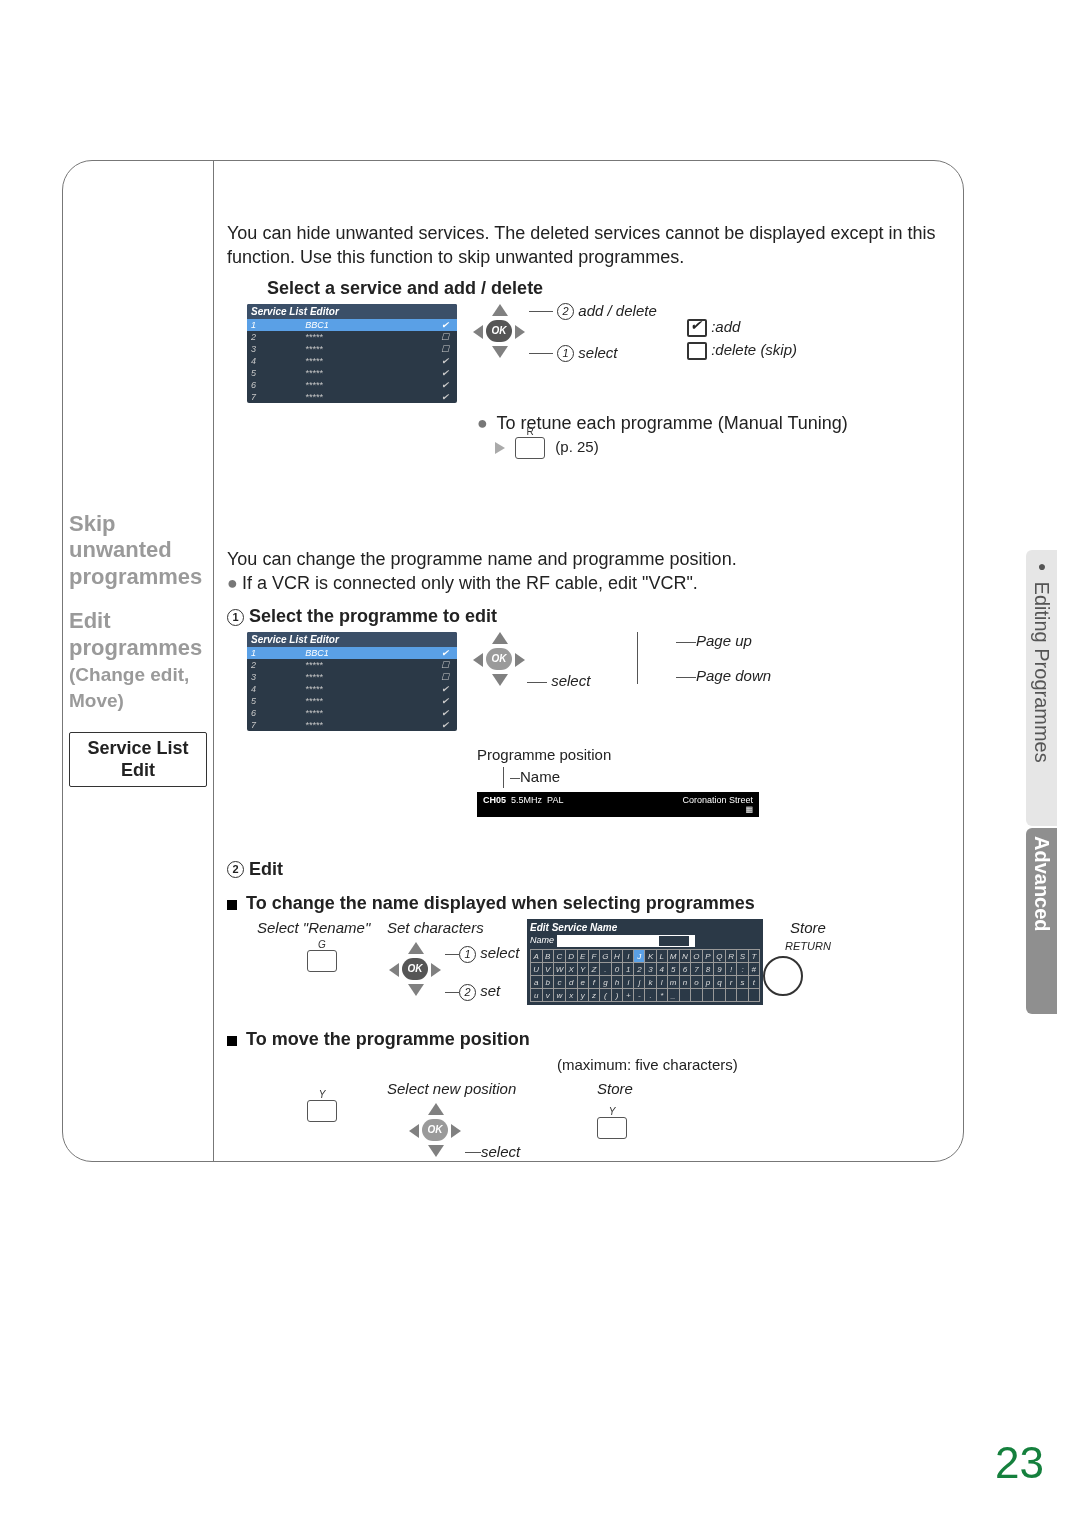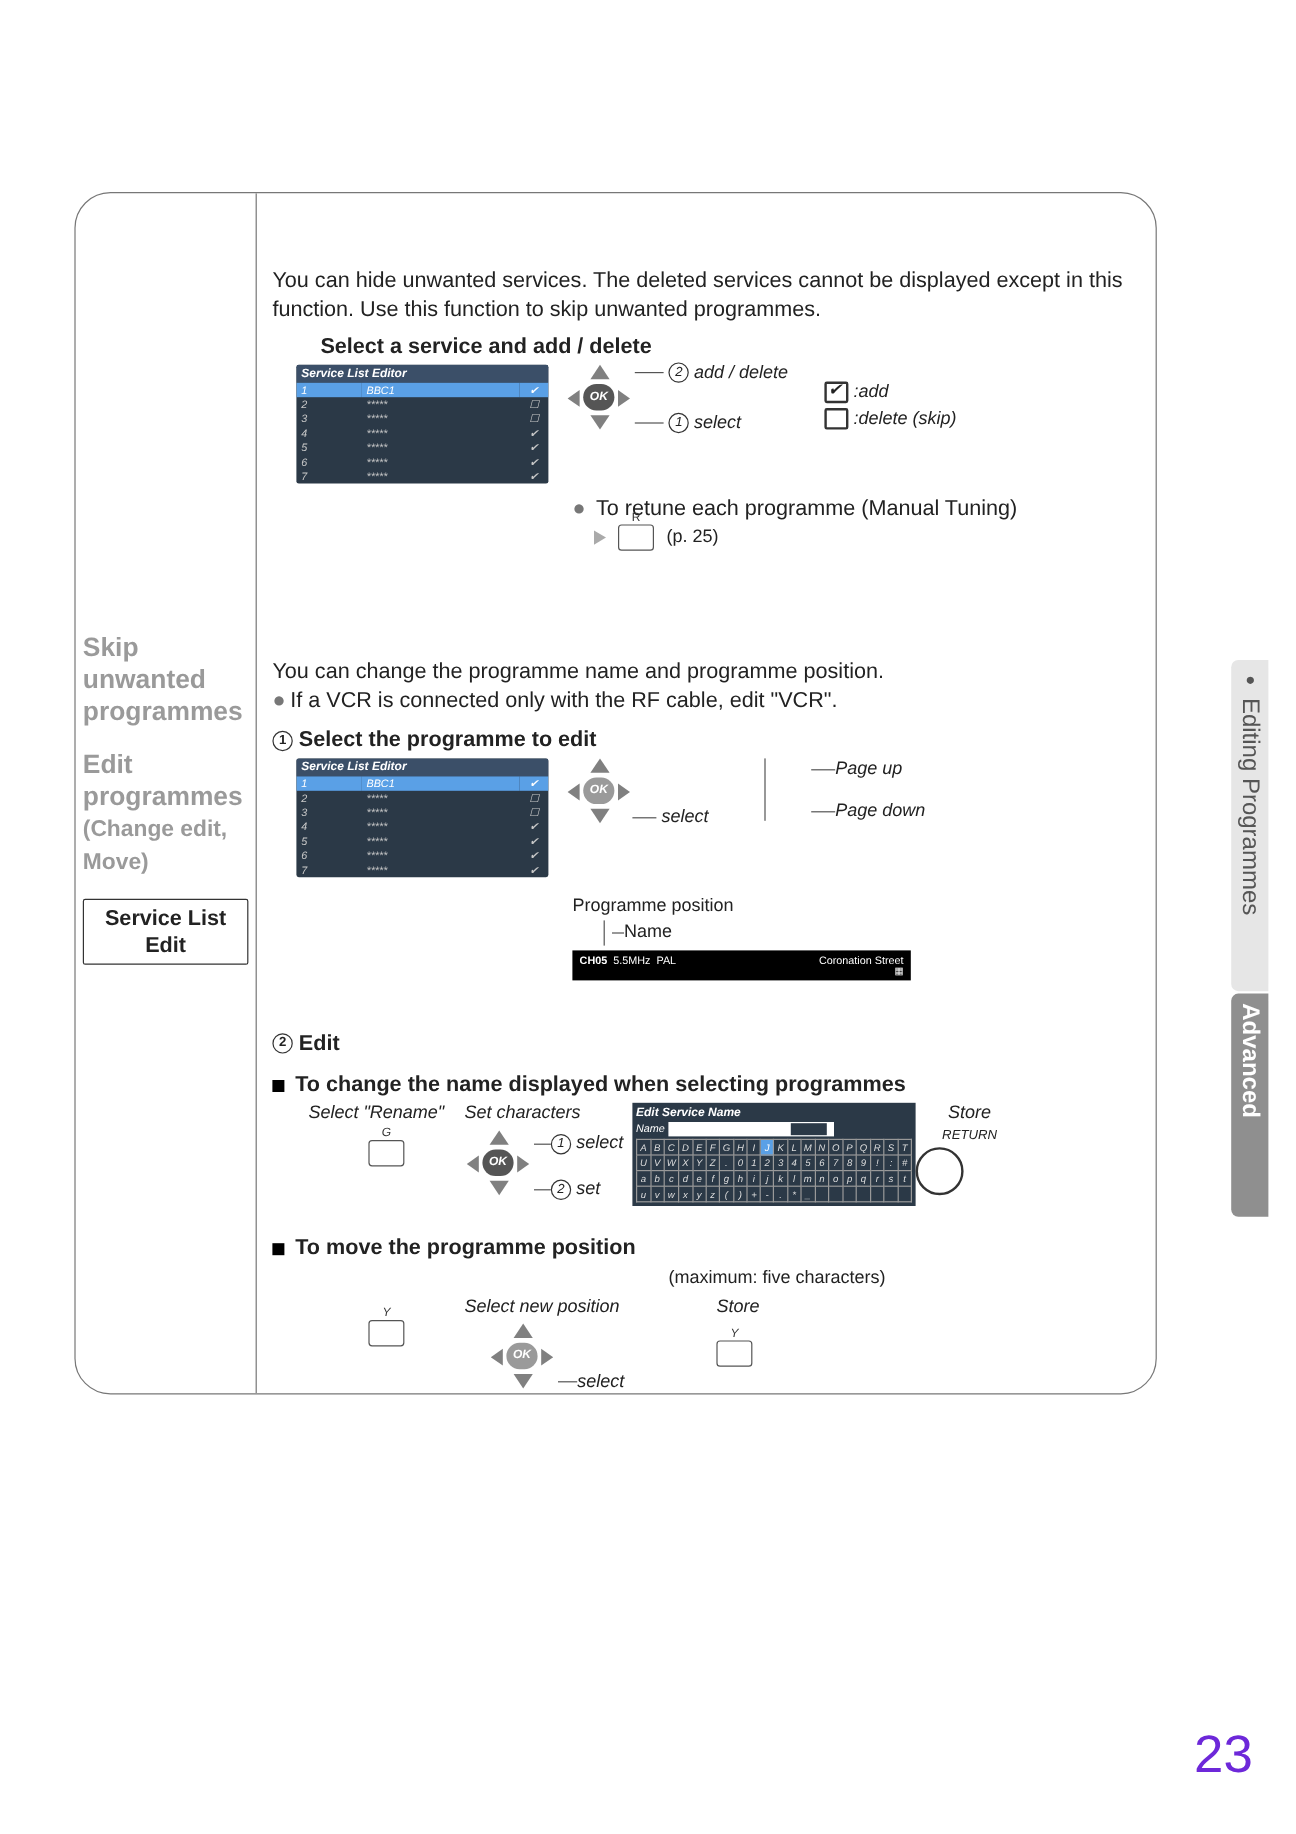--- a/index.html
+++ b/index.html
@@ -6,26 +6,26 @@
   body{width:1080px;height:1528px;position:relative;font-family:Arial,Helvetica,sans-serif;font-size:18px;}
 
   
   .side-tabs{position:absolute;right:24px;top:550px;width:30px;}
   .tab{writing-mode:vertical-rl;text-orientation:mixed;font-size:20px;padding:8px 4px;border-top-left-radius:6px;border-bottom-left-radius:6px;}
   .tab.grey{background:#e6e6e6;color:#555;height:260px;}
   .tab.dark{background:#8f8f8f;color:#fff;font-weight:bold;height:170px;margin-top:2px;}
   .tab .bullet{font-size:14px;margin-bottom:2px;}
 
   
-  .pgnum{position:absolute;right:36px;bottom:40px;font-size:44px;color:#6d28d9;}
+  .pgnum{position:absolute;right:36px;bottom:40px;font-size:44px;color:#15803d;}
 
   
   .frame{position:absolute;left:62px;top:160px;width:900px;height:1000px;border:1px solid #777;border-radius:30px;overflow:hidden;}
   .frame .vline{position:absolute;left:150px;top:0;bottom:0;width:1px;background:#777;}
-  .leftcol{position:absolute;left:0;top:16px;bottom:0;width:150px;}
+  .leftcol{position:absolute;left:0;top:0;bottom:0;width:150px;}
   .rightcol{position:absolute;left:160px;right:8px;top:0;bottom:0;}
 
   
   .left-stack{position:absolute;left:6px;top:350px;width:138px;}
   .grey-title{color:#9a9a9a;font-weight:bold;font-size:22px;line-height:1.2;margin-bottom:18px;}
   .box-label{border:1px solid #333;border-radius:2px;text-align:center;font-weight:bold;font-size:18px;line-height:1.25;padding:4px 2px;color:#222;}
 
   
   .section{position:relative;padding:8px 4px 10px 4px;}
   .section + .section{border-top:0;}

